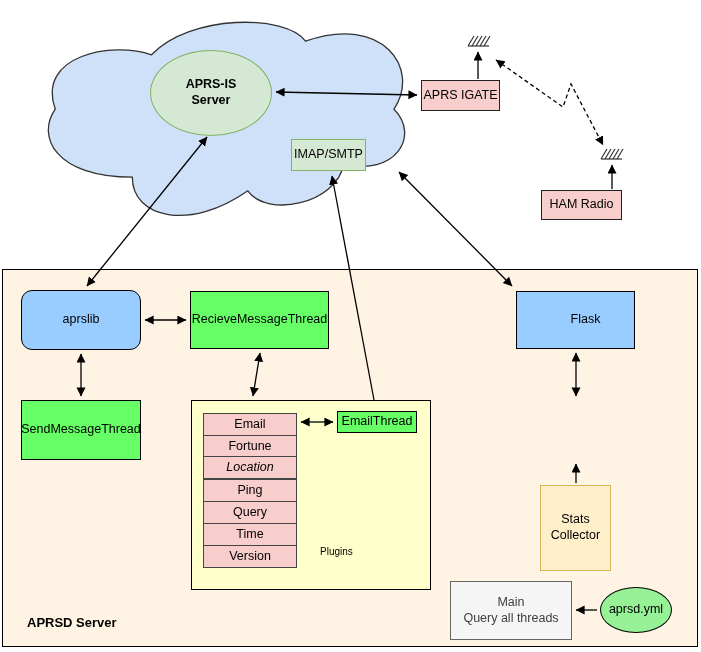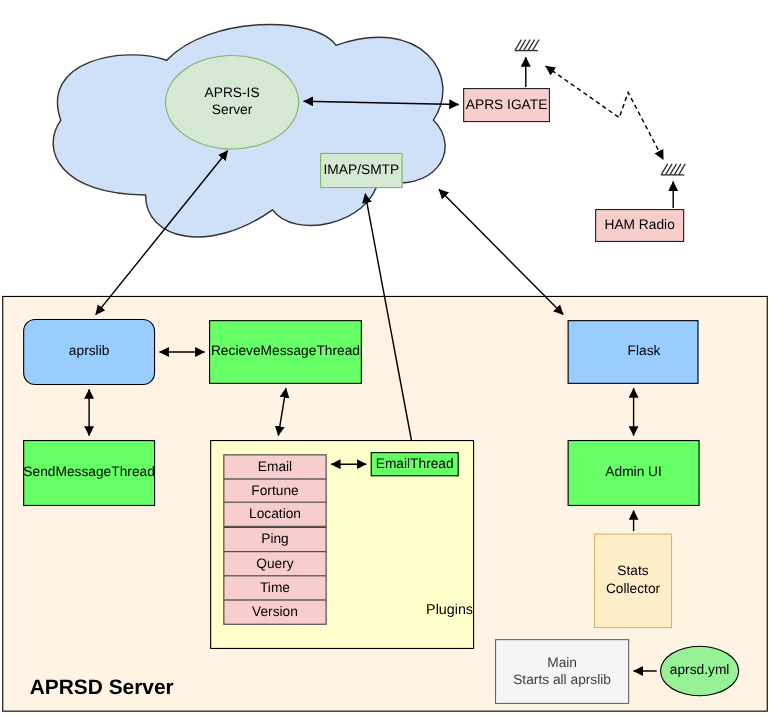--- a/index.html
+++ b/index.html
@@ -14,30 +14,30 @@
     position:absolute;z-index:2;box-sizing:border-box;
     display:flex;align-items:center;justify-content:center;text-align:center;
     font-size:12.5px;line-height:1.25;
   }
   .prelines{white-space:pre-line;}
   
   .blue-box   {background:#99ccff;border:1px solid #000000;}
   .green-box  {background:#66ff66;border:1px solid #000000;}
   .pink-box   {background:#f8cecc;border:1px solid #222222;}
   .softgreen  {background:#d5e8d4;border:1px solid #82b366;}
-  .cloud-ellipse{border-radius:50%;}
+  .cloud-ellipse{border-radius:50%;font-weight:bold;}
   .container-box{background:#fff4e3;border:1.6px solid #000000;}
   .plugins-box{background:#ffffcc;border:1.3px solid #000000;}
   .plugin-row {background:#f8cecc;border:1px solid #444444;position:absolute;left:11px;width:94px;height:23px;
                display:flex;align-items:center;justify-content:center;box-sizing:border-box;}
   .stats-box  {background:#ffeeca;border:1px solid #d6b656;}
   .main-box   {background:#f5f5f5;border:1px solid #666666;color:#404040;}
   .config-ellipse{background:#97f297;border:1.4px solid #000000;border-radius:50%;}
-  .floating-label{position:absolute;z-index:2;font-size:13px;text-align:right;}
-  .diagram-title{position:absolute;z-index:2;font-size:19px;font-weight:bold;}
+  .floating-label{position:absolute;z-index:2;font-size:10px;text-align:left;}
+  .diagram-title{position:absolute;z-index:2;font-size:13px;font-weight:bold;}
 </style>
 </head>
 <body>
 
 <div id="stage">
 
   <svg id="bg" class="layer" width="701" height="652" viewBox="0 0 701 652">
     <path d="M 132.3 177.2
          C 55.3 177.2 36 136.4 55.3 109.2
          C 36 54.8 113 41.2 151.5 54.8
@@ -58,36 +58,35 @@
   <div class="node pink-box" style="left:421px;top:80px;width:79px;height:31px;">APRS IGATE</div>
   <div class="node pink-box" style="left:541px;top:190px;width:81px;height:30px;">HAM Radio</div>
 
   <div class="node blue-box" style="left:21px;top:290px;width:120px;height:60px;border-radius:11px;">aprslib</div>
   <div class="node green-box" style="left:190px;top:291px;width:139px;height:58px;">RecieveMessageThread</div>
   <div class="node green-box" style="left:21px;top:400px;width:120px;height:60px;">SendMessageThread</div>
 
   <div class="node plugins-box" style="left:191px;top:400px;width:240px;height:190px;">
     <div class="plugin-row" style="top:12px;">Email</div>
     <div class="plugin-row" style="top:34px;">Fortune</div>
-    <div class="plugin-row" style="top:55px;">Location</div>
+    <div class="plugin-row" style="top:55px;font-style:italic;">Location</div>
     <div class="plugin-row" style="top:78px;">Ping</div>
     <div class="plugin-row" style="top:100px;">Query</div>
     <div class="plugin-row" style="top:122px;">Time</div>
     <div class="plugin-row" style="top:144px;">Version</div>
   </div>
   <div class="floating-label" style="left:320px;top:546px;width:110px;">Plugins</div>
 
   <div class="node green-box" style="left:337px;top:411px;width:80px;height:22px;">EmailThread</div>
 
   <div class="node blue-box" style="left:516px;top:291px;width:119px;height:58px;padding-left:20px;">Flask</div>
-  <div class="node green-box" style="left:516px;top:400px;width:120px;height:60px;">Admin UI</div>
   <div class="node stats-box prelines" style="left:540px;top:485px;width:71px;height:86px;">Stats
 Collector</div>
   <div class="node main-box prelines" style="left:450px;top:581px;width:122px;height:59px;">Main
-Starts all aprslib</div>
+Query all threads</div>
   <div class="node config-ellipse" style="left:600px;top:587px;width:72px;height:46px;">aprsd.yml</div>
 
   <svg id="fg" class="layer" width="701" height="652" viewBox="0 0 701 652">
     <defs>
       <marker id="aE" markerWidth="11" markerHeight="10" refX="8.6" refY="4.5" orient="auto" markerUnits="userSpaceOnUse">
         <path d="M0,0 L9,4.5 L0,9 Z" fill="#000"></path>
       </marker>
       <marker id="aS" markerWidth="11" markerHeight="10" refX="8.6" refY="4.5" orient="auto-start-reverse" markerUnits="userSpaceOnUse">
         <path d="M0,0 L9,4.5 L0,9 Z" fill="#000"></path>
       </marker>

